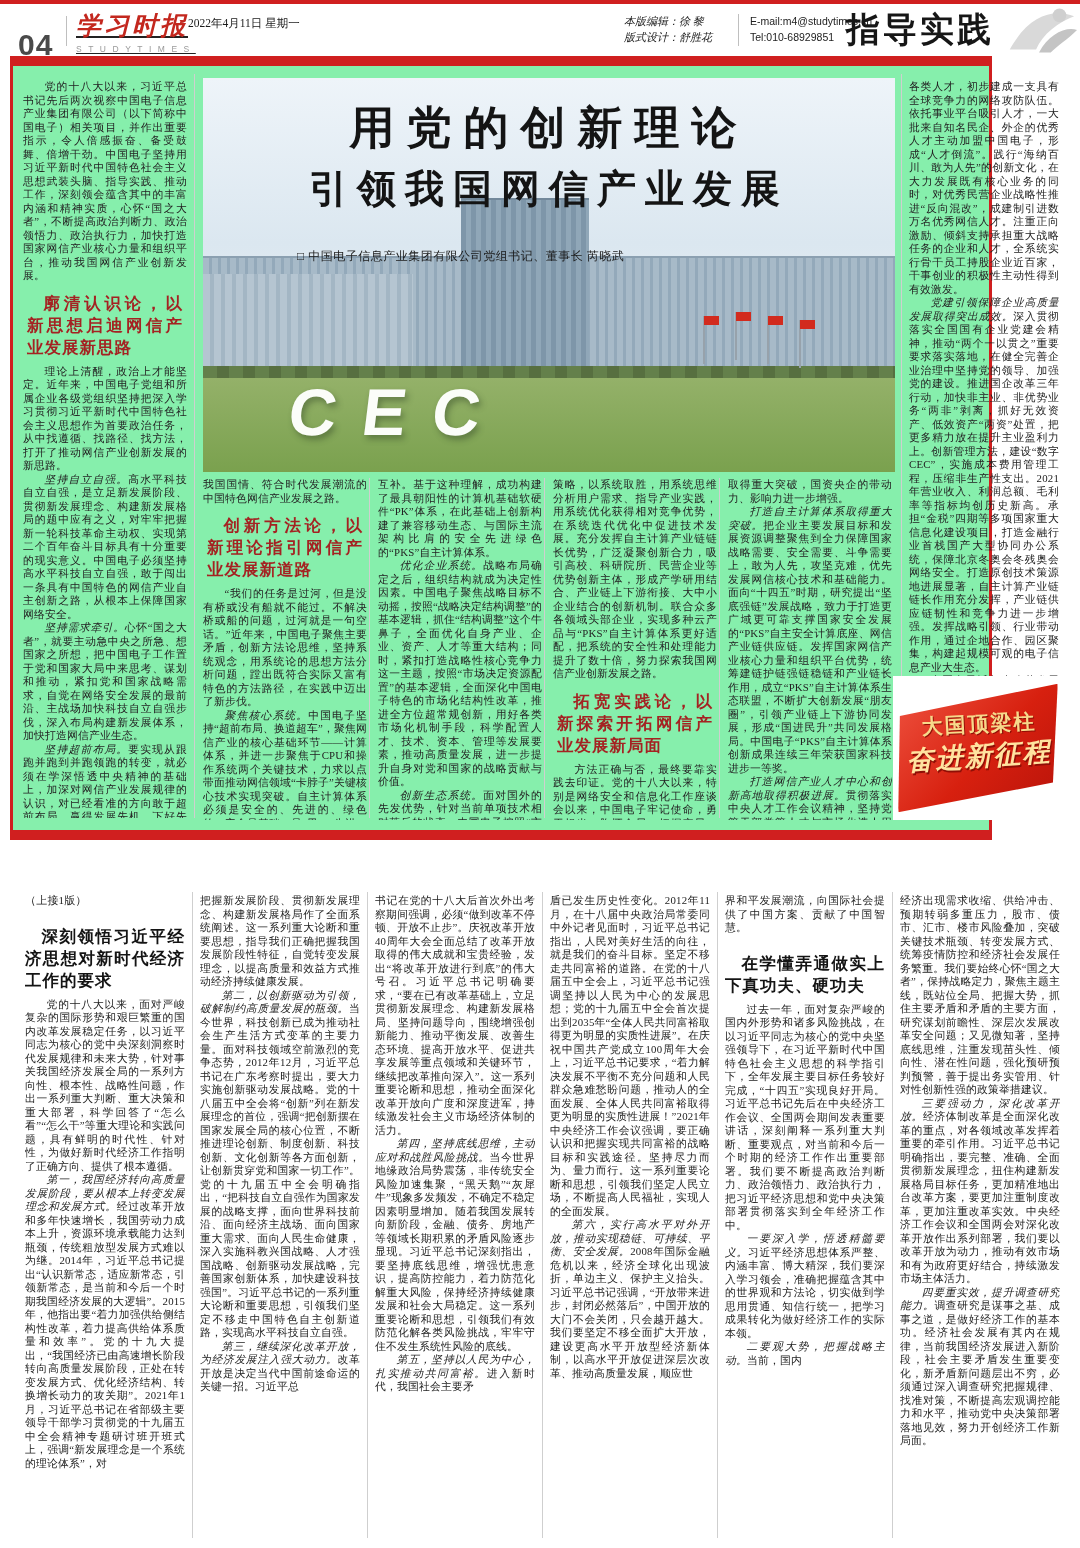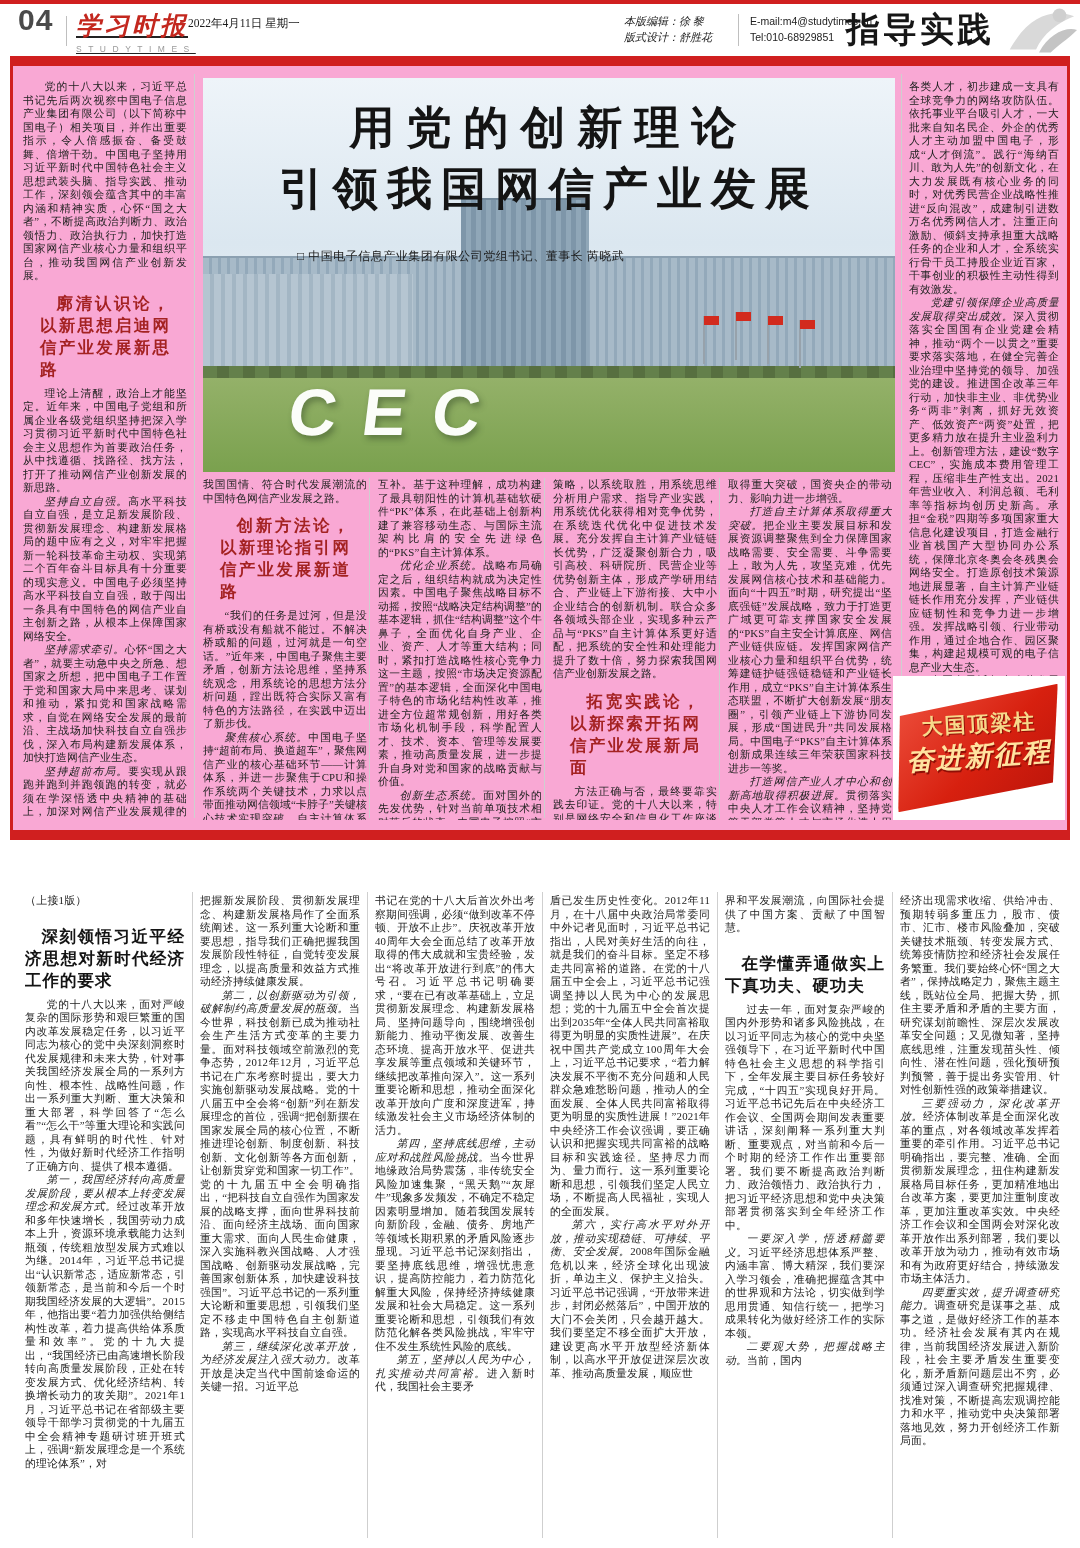--- a/index.html
+++ b/index.html
@@ -1,55 +1,55 @@
 <!DOCTYPE html>
 <html><head>
 <meta charset="utf-8">
 <style>
   html,body{margin:0;padding:0;background:#e8e8e8;}
   .page{position:relative;width:1080px;height:1548px;margin:0 auto;background:#ffffff;
         font-family:"Liberation Serif",serif;color:#222;overflow:hidden;}
 
   
   .top-rule{position:absolute;left:0;top:0;width:100%;height:4px;background:#d01f1f;}
-  .pageno{position:absolute;left:18px;top:3px;font:700 30px "Liberation Sans",sans-serif;color:#4a4a4a;letter-spacing:1px;}
+  .pageno{position:absolute;left:18px;top:28px;font:700 30px "Liberation Sans",sans-serif;color:#4a4a4a;letter-spacing:1px;}
   .hdiv{position:absolute;width:1px;background:#bfbfbf;}
   .d1{left:66px;top:16px;height:30px;}
   .d2{left:738px;top:14px;height:32px;}
   .masthead{position:absolute;left:76px;top:9px;text-decoration:underline;}
   .m-cn{font:700 25px "Liberation Serif",serif;color:#c3271e;letter-spacing:3px;font-style:italic;}
   .m-en{font:400 8.5px "Liberation Sans",sans-serif;color:#9a9a9a;letter-spacing:6.5px;margin-top:2px;}
   .date{position:absolute;left:188px;top:16px;font-size:11.5px;color:#1a1a1a;}
   .ed{position:absolute;left:624px;top:13px;font-size:11px;line-height:16px;color:#222;font-style:italic;}
   .contact{position:absolute;left:750px;top:13px;font-size:10.5px;line-height:16px;color:#222;font-family:"Liberation Sans",sans-serif;}
   .section-title{position:absolute;left:846px;top:7px;font:900 34px "Liberation Sans",sans-serif;color:#161616;letter-spacing:3px;}
   .deco{position:absolute;right:2px;top:4px;width:78px;height:50px;}
 
   
-  .main-frame{position:absolute;left:10px;top:56px;width:1060px;height:784px;box-sizing:border-box;
-              border:solid #d01f1f;border-width:10px 3px 10px 3px;background:#f9a8d4;}
+  .main-frame{position:absolute;left:10px;top:56px;width:982px;height:784px;box-sizing:border-box;
+              border:solid #d01f1f;border-width:10px 3px 10px 3px;background:#86efac;}
   .col{position:absolute;overflow:hidden;text-align:justify;font-size:10.8px;line-height:13.5px;letter-spacing:.2px;}
   .colL{left:10px;top:14px;width:164px;height:738px;}
   .c2{left:190px;top:412px;width:164px;height:342px;}
   .c3{left:365px;top:412px;width:164px;height:342px;}
   .c4{left:540px;top:412px;width:164px;height:342px;}
   .c5{left:715px;top:412px;width:164px;height:342px;}
   .colR{left:896px;top:14px;width:150px;height:738px;}
   .vrule{position:absolute;width:1px;background:#cfcfcf;}
   .r1{left:181px;top:8px;height:744px;}
   .r2{left:888px;top:8px;height:744px;}
   .r3{left:356px;top:412px;height:340px;}
   .r4{left:531px;top:412px;height:340px;}
   .r5{left:706px;top:412px;height:340px;}
 
   .seg{margin:0;}
   .s-p{text-indent:2em;}
   .s-c{text-indent:0;}
   .s-h{font:700 16.5px "Liberation Sans",sans-serif;color:#a42222;line-height:22px;letter-spacing:1px;
-       text-indent:1em;margin:9px 17px 7px;text-align:justify;}
+       text-indent:1em;margin:9px 4px 7px;text-align:justify;}
   .s-hb{font:700 16.5px "Liberation Sans",sans-serif;color:#141414;line-height:22px;letter-spacing:1px;
        text-indent:1em;margin:17px 0 7px;text-align:justify;}
   .s-note{text-indent:0;margin:0 0 8px;font-size:11px;}
   .lead{font-weight:400;font-style:italic;font-family:"Liberation Sans",sans-serif;}
 
   
   .photo{position:absolute;left:190px;top:12px;width:692px;height:394px;margin:0;overflow:hidden;
          background:linear-gradient(180deg,#eef4f9 0%,#dbe7f0 42%,#e4edf3 62%,#e9f0f4 100%);}
   .bldg-band{position:absolute;left:0;right:0;top:178px;height:112px;
          background:repeating-linear-gradient(90deg,#a7bac8 0 6px,#93a9ba 6px 9px);border-top:2px solid #8ba0b1;}
@@ -60,21 +60,21 @@
   .hedge{position:absolute;left:0;right:0;top:288px;height:13px;
          background:repeating-linear-gradient(90deg,#64804b 0 14px,#576f40 14px 26px);}
   .lawn{position:absolute;left:0;right:0;top:300px;bottom:0;background:linear-gradient(180deg,#94b169,#7aa14e);}
   .cec{position:absolute;left:86px;top:296px;font:800 66px "Liberation Sans",sans-serif;color:#fbfdf9;
        letter-spacing:26px;transform:skewX(-7deg);text-shadow:3px 4px 6px rgba(45,65,35,.45);}
   .flag{position:absolute;width:1.5px;height:48px;background:#97a2ab;}
   .flag::after{content:"";position:absolute;left:1px;top:0;width:15px;height:9px;background:#d22b1e;}
   .headline{position:absolute;left:0;top:20px;width:100%;text-align:center;
             font-family:"Liberation Sans",sans-serif;font-weight:900;color:#141414;}
   .hl1{font-size:45px;letter-spacing:12px;line-height:60px;}
-  .hl2{font-size:45px;letter-spacing:9px;line-height:62px;}
+  .hl2{font-size:39px;letter-spacing:9px;line-height:62px;}
   .byline{position:absolute;left:94px;top:170px;font-size:12px;color:#1c1c1c;letter-spacing:.5px;}
 
   
   .badge{position:absolute;left:880px;top:610px;width:172px;height:144px;background:#ffffff;}
   .flagbg{position:absolute;left:2px;top:12px;width:166px;height:120px;transform:rotate(-3deg);
           background:linear-gradient(135deg,#ef5340 0%,#d7200f 55%,#b8130a 100%);
           clip-path:polygon(4% 20%,100% 0%,94% 82%,0% 100%);box-shadow:2px 3px 6px rgba(120,20,10,.35);}
   .b1{position:absolute;left:0;top:34px;width:100%;text-align:center;font:900 21px "Liberation Sans",sans-serif;
       color:#f7d98b;letter-spacing:2px;text-shadow:1px 1px 0 #8f0f06;transform:rotate(-3deg);}
   .b2{position:absolute;left:0;top:62px;width:100%;text-align:center;font:900 italic 27px "Liberation Serif",serif;

